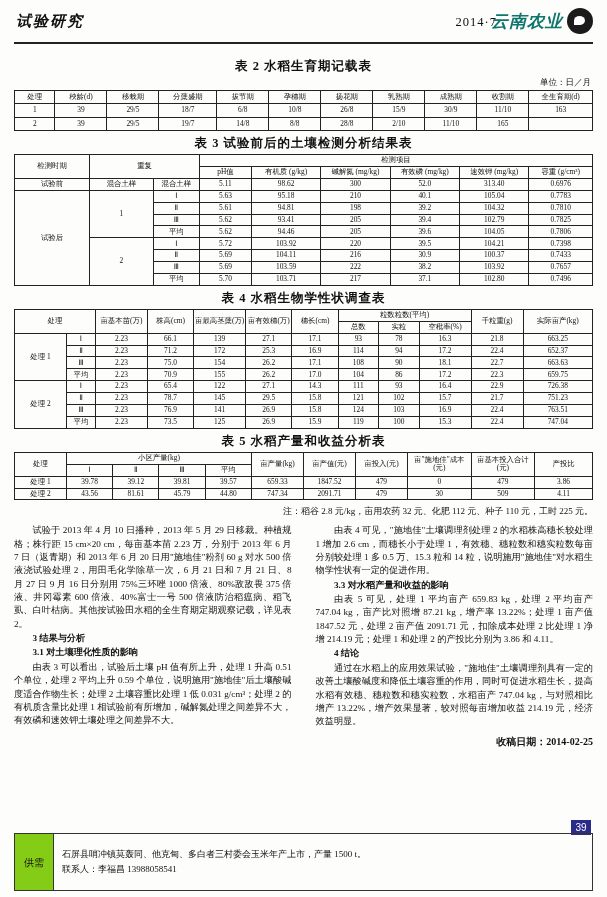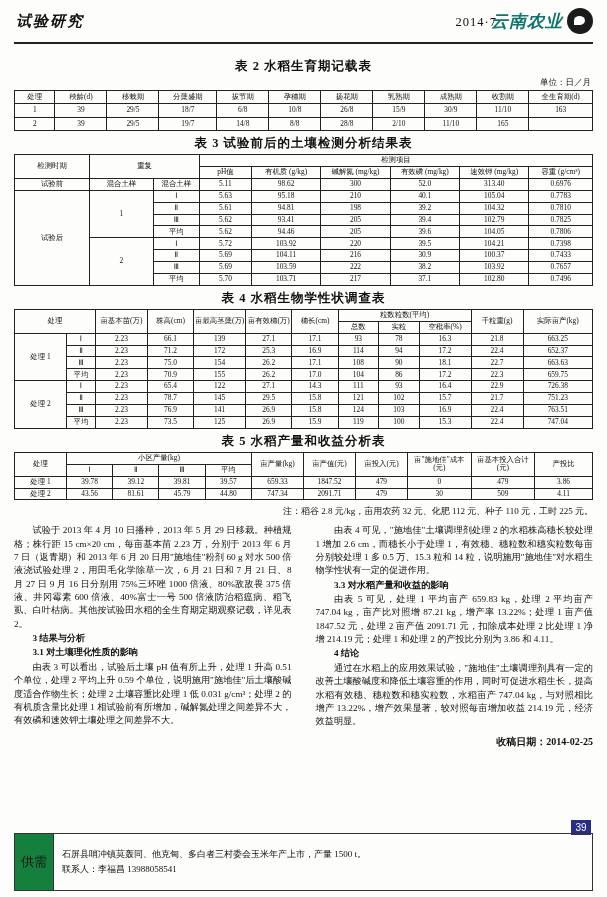--- a/index.html
+++ b/index.html
@@ -102,22 +102,22 @@
     display:flex;
     align-items:center;
     font-size:9px;
   }
   .foot-label{
     width:38px;
     text-align:center;
     border-right:1px solid #333;
     height:100%;
     display:flex;flex-direction:column;justify-content:center;
-    font-size:13px;line-height:1.3;
-    background:#15803d;
+    font-size:10px;line-height:1.3;
+    background:#84cc16;
   }
   .foot-body{
     flex:1;padding:4px 8px;line-height:1.7;
     font-family:"Liberation Serif",serif;
   }
   .pagenum{
     position:absolute;right:16px;bottom:62px;
     width:20px;height:15px;
     background:#2b2b8a;color:#fff;
     font-size:10px;text-align:center;line-height:15px;

